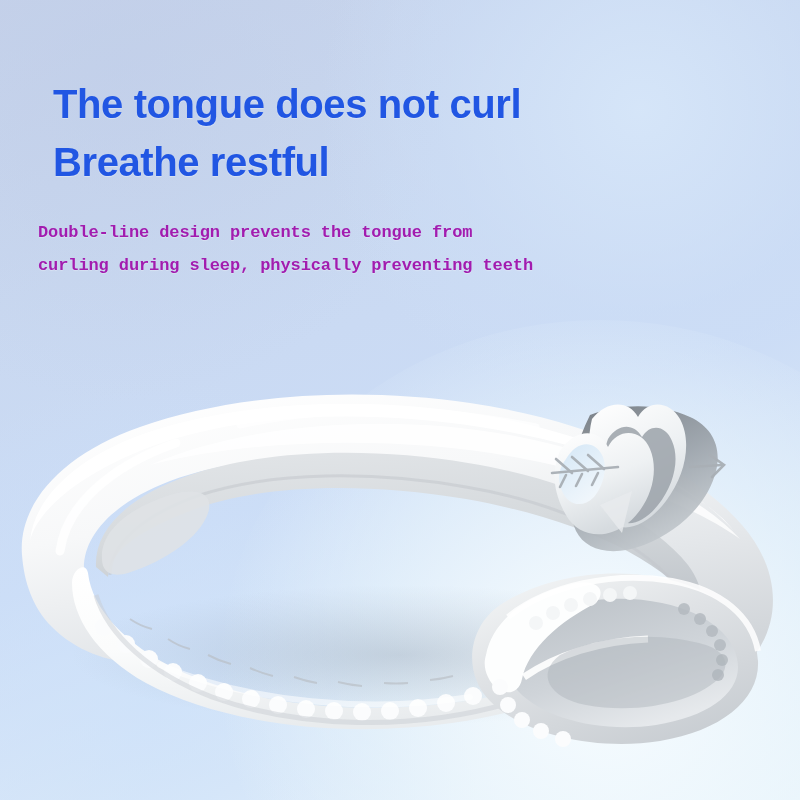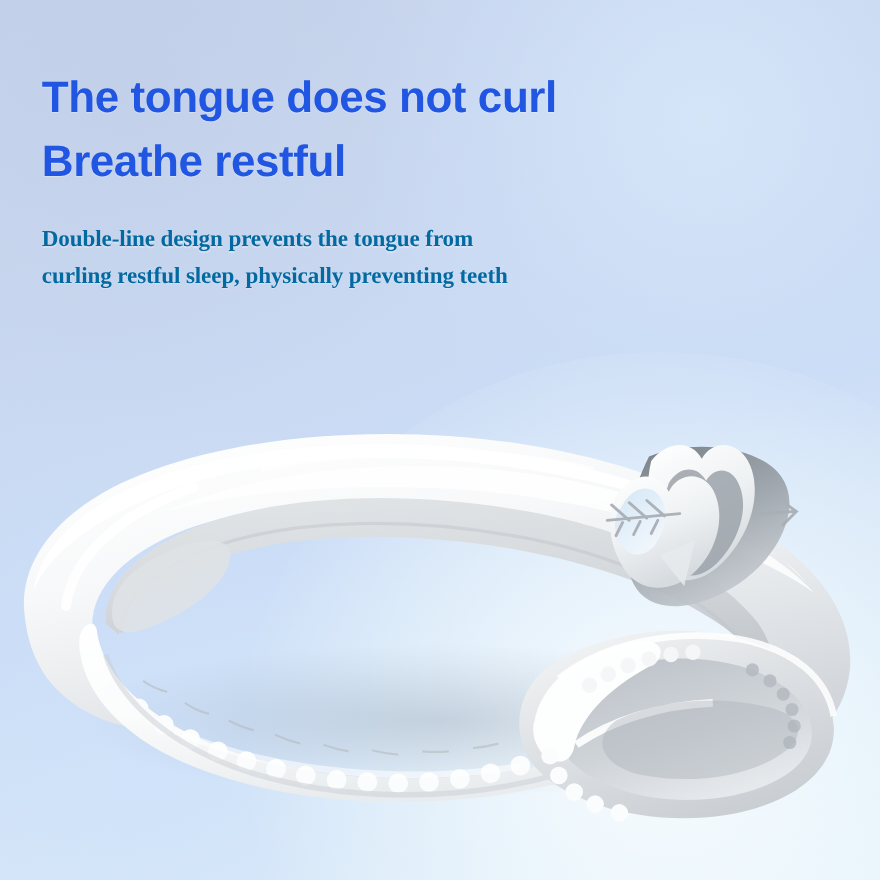--- a/index.html
+++ b/index.html
@@ -71,32 +71,32 @@
     top: 60px;
     width: 700px;
   }
   .headline {
     color: #2156e3;
     font-family: "Liberation Sans Narrow", "Liberation Sans", sans-serif;
     font-weight: bold;
     font-size: 40px;
     line-height: 58px;
     letter-spacing: -0.4px;
-    margin: 0;
+    margin: 15px;
     text-shadow: 0 1px 1px rgba(255,255,255,0.35);
   }
   .headline .hl-line { display: block; white-space: nowrap; }
 
   .subcopy {
     margin: 0;
     margin-top: 25px;
-    color: #0369a1;
-    font-family: Liberation Serif, serif;
+    color: #a21caf;
+    font-family: Liberation Mono, monospace;
     font-weight: bold;
-    font-size: 21px;
+    font-size: 17px;
     line-height: 33px;
     letter-spacing: -0.1px;
     text-shadow: 0 1px 1px rgba(255,255,255,0.3);
   }
   .subcopy .sc-line { display: block; white-space: nowrap; }
 
   
   #device {
     position: absolute;
     left: 0;
@@ -117,21 +117,21 @@
   <div class="bg-glow-bl"></div>
   <div class="bg-glow-br"></div>
 
   <div class="copy">
     <h1 class="headline">
       <span class="hl-line">The tongue does not curl</span>
       <span class="hl-line">Breathe restful</span>
     </h1>
     <p class="subcopy">
       <span class="sc-line">Double-line design prevents the tongue from</span>
-      <span class="sc-line">curling restful sleep, physically preventing teeth</span>
+      <span class="sc-line">curling during sleep, physically preventing teeth</span>
     </p>
   </div>
 
   <div id="device">
     <svg viewBox="0 0 800 400" xmlns="http://www.w3.org/2000/svg">
       <defs>
         <linearGradient id="gBodyTop" x1="0" y1="0" x2="0.35" y2="1">
           <stop offset="0%" stop-color="#ffffff"></stop>
           <stop offset="45%" stop-color="#fdfdfd"></stop>
           <stop offset="100%" stop-color="#eceef0"></stop>

